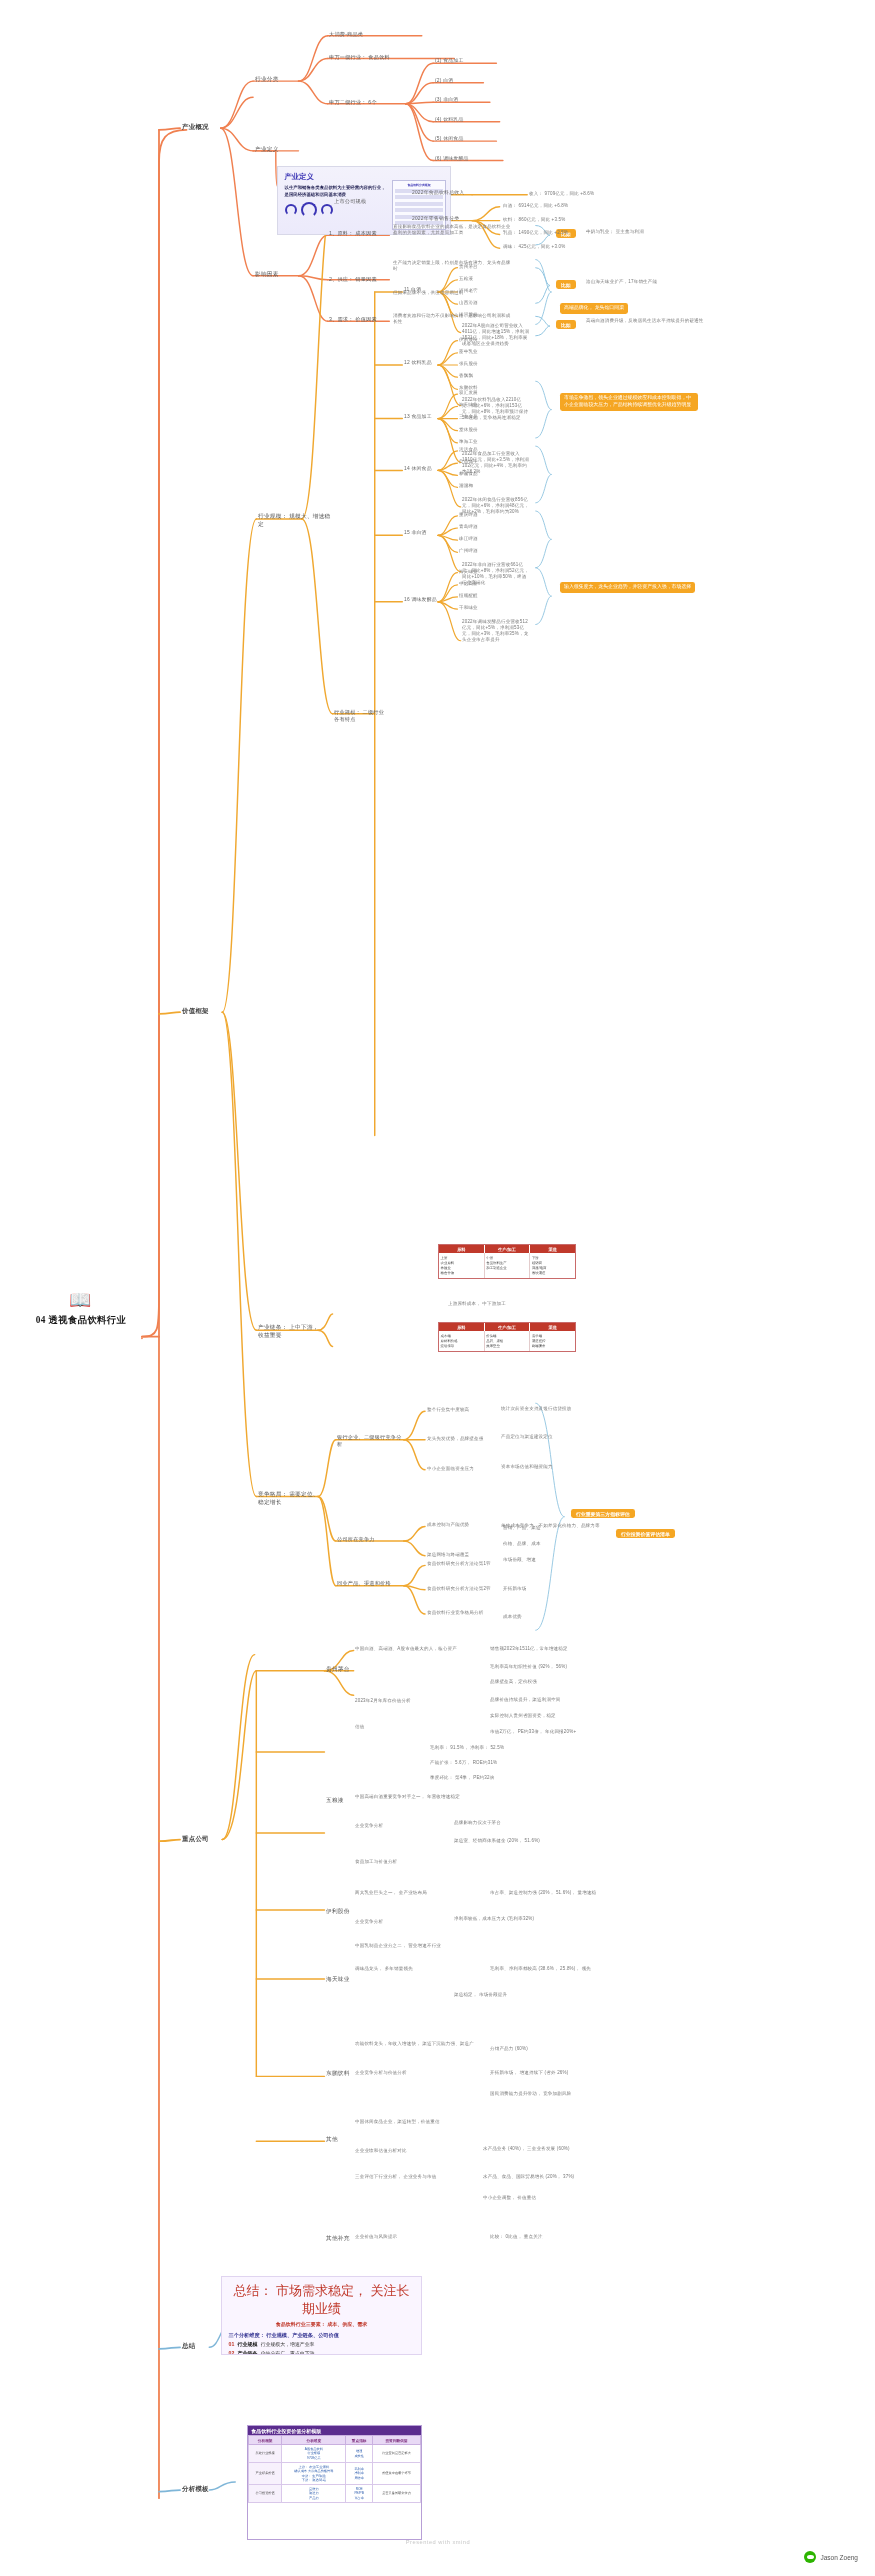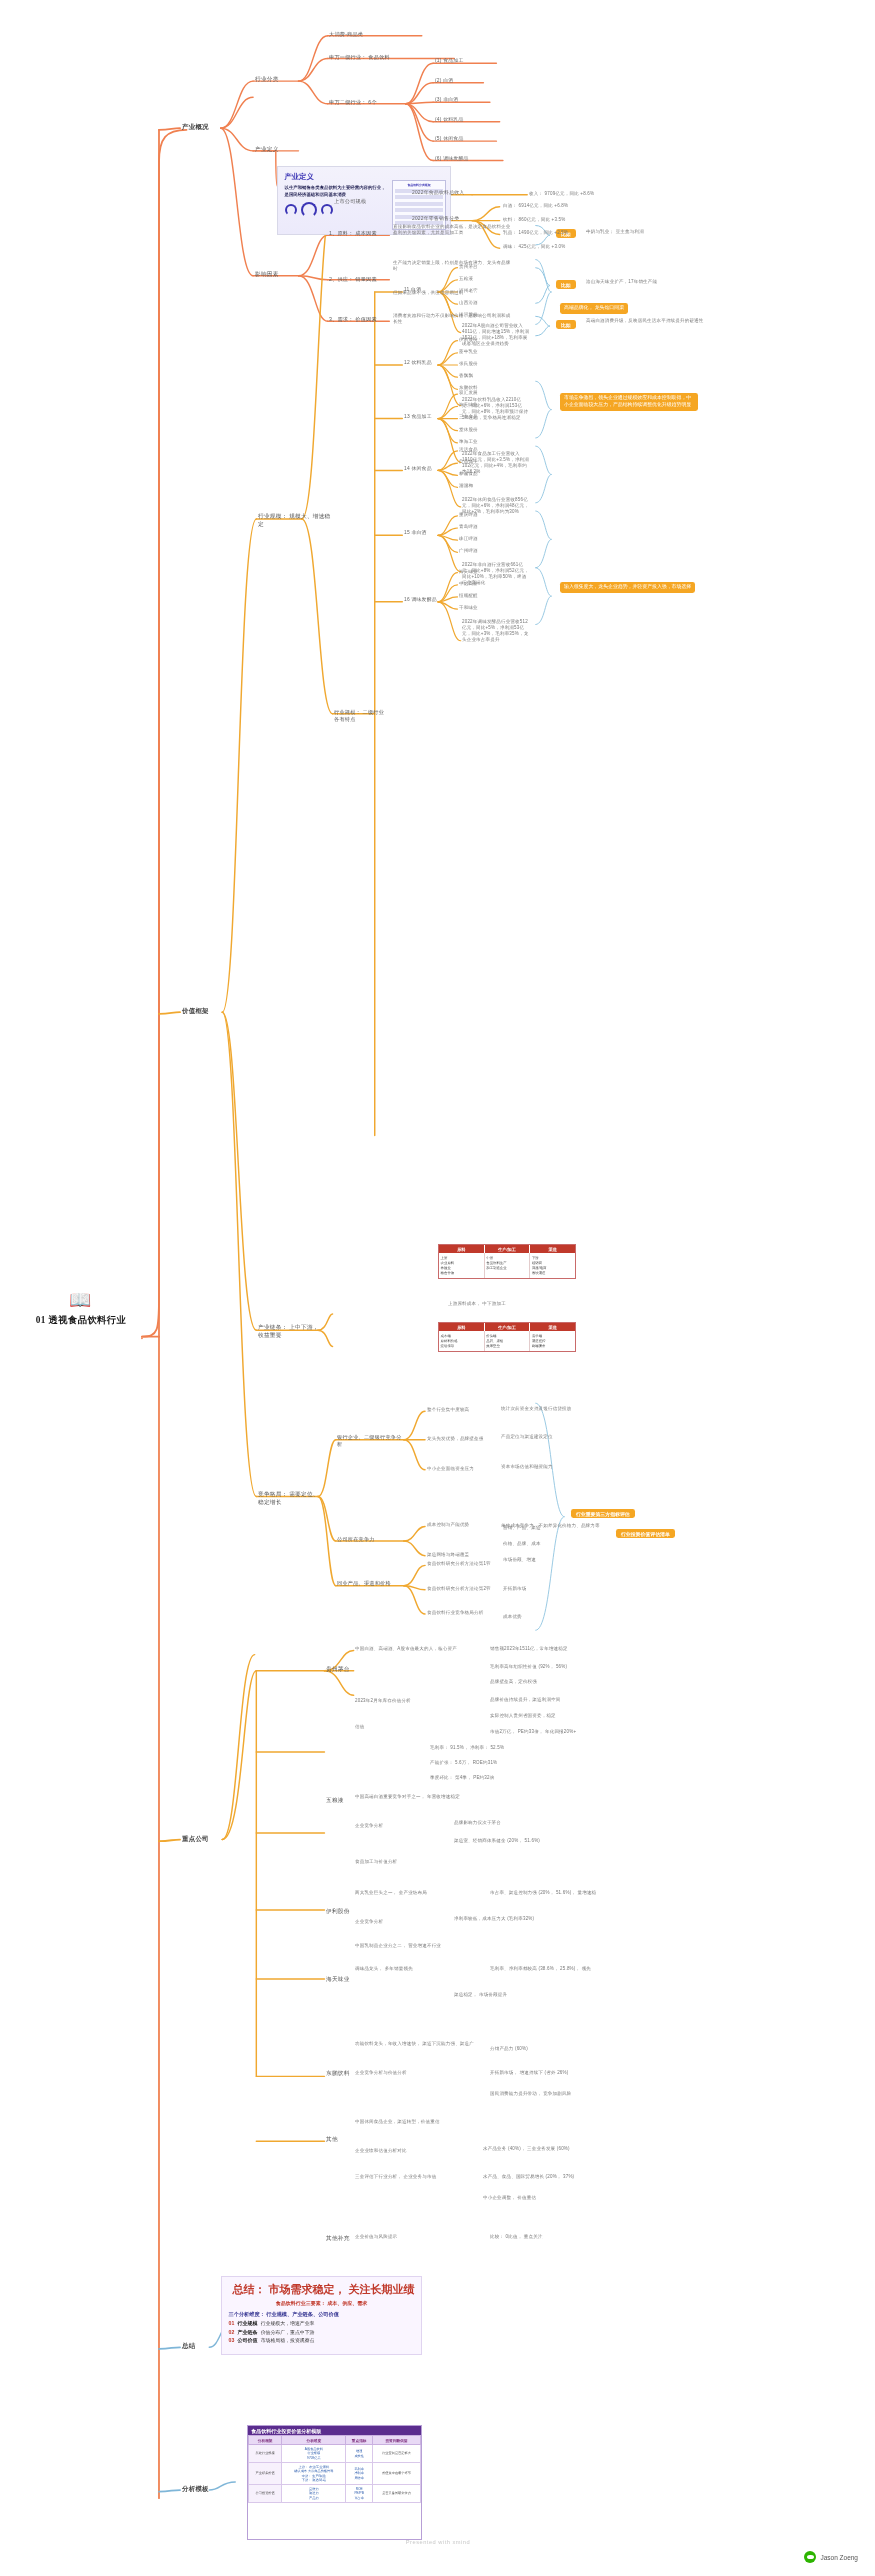--- a/index.html
+++ b/index.html
@@ -61,21 +61,21 @@
   .vtable { position:absolute; border:0.8px solid #c96a6a; background:#fff; }
   .vtable .vhead { display:flex; }
   .vtable .vhead div { flex:1; background:#c0392b; color:#fff; font-size:4.2px; text-align:center; padding:1.6px 0; border-right:0.8px solid #fff; font-weight:bold;}
   .vtable .vhead div:last-child{border-right:none;}
   .vtable .vbody { display:flex; }
   .vtable .vbody div { flex:1; font-size:3.4px; color:#444; padding:2.4px 1.6px; border-right:0.8px solid #e3cccc; line-height:1.5; }
   .vtable .vbody div:last-child{border-right:none;}
 
   
   #card-summary { left:221px; top:2276px; width:201px; height:79px; background:#faf5ff; border:0.8px solid #e0d4f0; padding:4.9px 6.5px;}
-  #card-summary .s1{ font-size:11px;font-weight:bold;color:#c0392b;text-align:right;}
+  #card-summary .s1{ font-size:13px;font-weight:normal;color:#c0392b;text-align:center;}
   #card-summary .s2{ font-size:5px;font-weight:bold;color:#c0392b;text-align:center;margin-top:3.2px;}
   #card-summary .s3{ font-size:5.2px;font-weight:bold;color:#2f2f8f;margin-top:4.9px;}
   #card-summary .srow{ display:flex; gap:3.2px; align-items:baseline; margin-top:2.4px;}
   #card-summary .snum{ color:#c0392b; font-weight:bold; font-size:5.2px;}
   #card-summary .skey{ color:#222; font-weight:bold; font-size:5px;}
   #card-summary .sval{ color:#333; font-size:4.9px;}
 
   
   #card-template { left:247px; top:2425px; width:175px; height:115px; border:0.8px solid #b79fd6; background:#fff; }
   #card-template .tt { background:#5b2d8e; color:#fff; font-size:5px; font-weight:bold; padding:1.6px 3.2px;}
@@ -281,21 +281,21 @@
 
     <g fill="none" stroke="#7fb6d8" stroke-width="1.8" stroke-linecap="round">
       <path d="M258 2894 C272 2894, 272 2860, 290 2860"></path>
       <path d="M290 2860 L290 2855"></path>
       <path d="M258 3070 C272 3070, 272 3060, 290 3060"></path>
     </g>
   </svg>
 
   <div class="root" style="left:16px; top:1291px;">
     <span class="ricon">📖</span>
-    <span class="rlabel">01 透视食品饮料行业</span>
+    <span class="rlabel">04 透视食品饮料行业</span>
   </div>
 
   <div class="node l1" style="left:182px; top:123px;">产业概况</div>
   <div class="node l1" style="left:182px; top:1007px;">价值框架</div>
   <div class="node l1" style="left:182px; top:1835px;">重点公司</div>
   <div class="node l1" style="left:182px; top:2342px;">总结</div>
   <div class="node l1" style="left:182px; top:2485px;">分析模板</div>
 
   <div class="node l2" style="left:255px; top:76px;">行业分类</div>
   <div class="node l3" style="left:329px; top:31px;">大消费-商品类</div>

